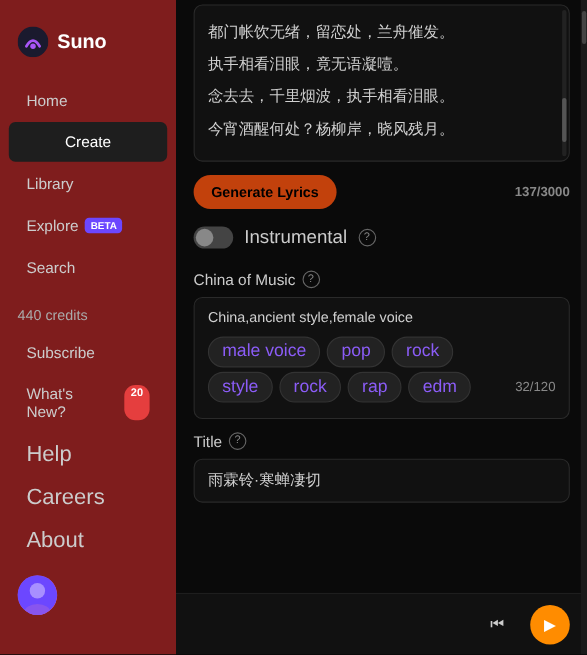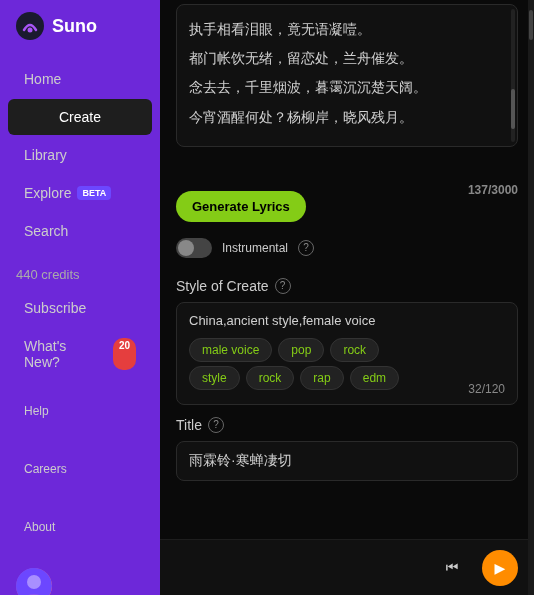--- a/index.html
+++ b/index.html
@@ -15,24 +15,24 @@
       flex-direction: column;
     }
     .app-container {
       display: flex;
       flex: 1;
       overflow: hidden;
     }
     
     .sidebar {
       width: 160px;
-      background: #6d28d9;
+      background: #7f1d1d;
       display: flex;
       flex-direction: column;
-      padding: 12px 0;
+      padding: 24px 0;
       flex-shrink: 0;
     }
     .logo {
       display: flex;
       align-items: center;
       gap: 8px;
       padding: 0 16px 20px 16px;
     }
     .logo-icon {
       width: 28px;
@@ -102,23 +102,23 @@
     .badge-count {
       background: #e53e3e;
       color: #fff;
       font-size: 10px;
       font-weight: 700;
       padding: 2px 6px;
       border-radius: 10px;
     }
     .sidebar-link {
       padding: 8px 16px;
-      margin: 14px 8px;
-      color: #ccc;
-      font-size: 12px;
+      margin: 0 8px;
+      color: #ccc;
+      font-size: 20px;
       cursor: pointer;
     }
     .avatar-section {
       margin-top: auto;
       padding: 12px 16px;
     }
     .avatar {
       width: 36px;
       height: 36px;
       border-radius: 50%;
@@ -181,29 +181,28 @@
       top: 60%;
     }
     .generate-lyrics-row {
       display: flex;
       align-items: center;
       justify-content: space-between;
       margin-bottom: 16px;
       margin-top: 8px;
     }
     .generate-lyrics-btn {
-      background: #84cc16;
+      background: #c2410c;
       color: #000;
       border: none;
       border-radius: 20px;
       padding: 8px 16px;
       font-size: 13px;
       font-weight: 600;
       cursor: pointer;
-      margin-top: 32px;
     }
     .char-count {
       color: #888;
       font-size: 12px;
       font-weight: bold;
     }
     
     .instrumental-row {
       display: flex;
       align-items: center;
@@ -223,21 +222,21 @@
       height: 16px;
       background: #888;
       border-radius: 50%;
       position: absolute;
       top: 2px;
       left: 2px;
       transition: left 0.2s;
     }
     .instrumental-label {
       color: #ccc;
-      font-size: 12px;
+      font-size: 17px;
     }
     .help-icon {
       width: 16px;
       height: 16px;
       border: 1px solid #666;
       border-radius: 50%;
       display: inline-flex;
       align-items: center;
       justify-content: center;
       font-size: 10px;
@@ -272,28 +271,28 @@
       display: flex;
       flex-wrap: wrap;
       gap: 6px;
       margin-bottom: 4px;
     }
     .tag {
       background: #222;
       border: 1px solid #333;
       border-radius: 16px;
       padding: 4px 12px;
-      font-size: 12px;
-      color: #84cc16;
+      font-size: 16px;
+      color: #8b5cf6;
       cursor: pointer;
     }
     .style-char-count {
       position: absolute;
       right: 12px;
-      bottom: 8px;
+      bottom: 22px;
       color: #888;
       font-size: 12px;
     }
     
     .title-section {
       margin-top: 8px;
     }
     .title-input-box {
       background: #111;
       border: 1px solid #2a2a2a;
@@ -419,23 +418,23 @@
   <div class="main-content">
 
     <div class="right-scrollbar">
       <div class="right-scrollbar-thumb"></div>
     </div>
 
     <div class="content-area">
 
       <div class="lyrics-box">
         <div class="lyrics-text">
+          <div class="lyrics-line">都门帐饮无绪，留恋处，兰舟催发。</div>
           <div class="lyrics-line">执手相看泪眼，竟无语凝噎。</div>
-          <div class="lyrics-line">都门帐饮无绪，留恋处，兰舟催发。</div>
-          <div class="lyrics-line">念去去，千里烟波，暮霭沉沉楚天阔。</div>
+          <div class="lyrics-line">念去去，千里烟波，执手相看泪眼。</div>
           <div class="lyrics-line">今宵酒醒何处？杨柳岸，晓风残月。</div>
         </div>
         <div class="scrollbar-track">
           <div class="scrollbar-thumb"></div>
         </div>
       </div>
 
       <div class="generate-lyrics-row">
         <button class="generate-lyrics-btn">Generate Lyrics</button>
         <span class="char-count">137/3000</span>
@@ -443,21 +442,21 @@
 
       <div class="instrumental-row">
         <div class="toggle-switch">
           <div class="toggle-thumb"></div>
         </div>
         <span class="instrumental-label">Instrumental</span>
         <div class="help-icon">?</div>
       </div>
 
       <div class="section-label">
-        <span>Style of Create</span>
+        <span>China of Music</span>
         <div class="help-icon">?</div>
       </div>
       <div class="style-box">
         <div class="style-input">China,ancient style,female voice</div>
         <div class="tags-row">
           <div class="tag">
             <span>male voice</span>
           </div>
           <div class="tag">
             <span>pop</span>

